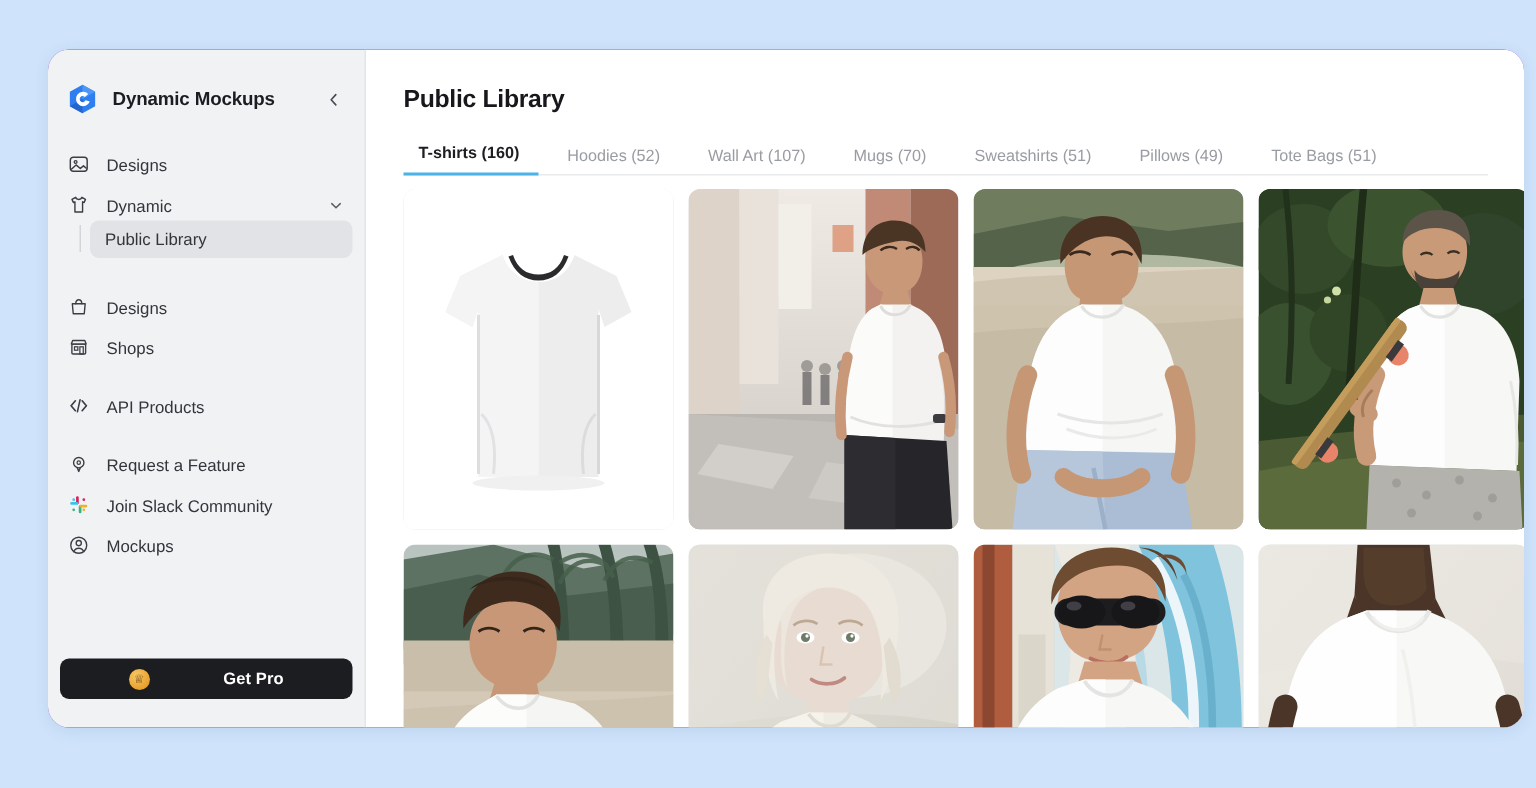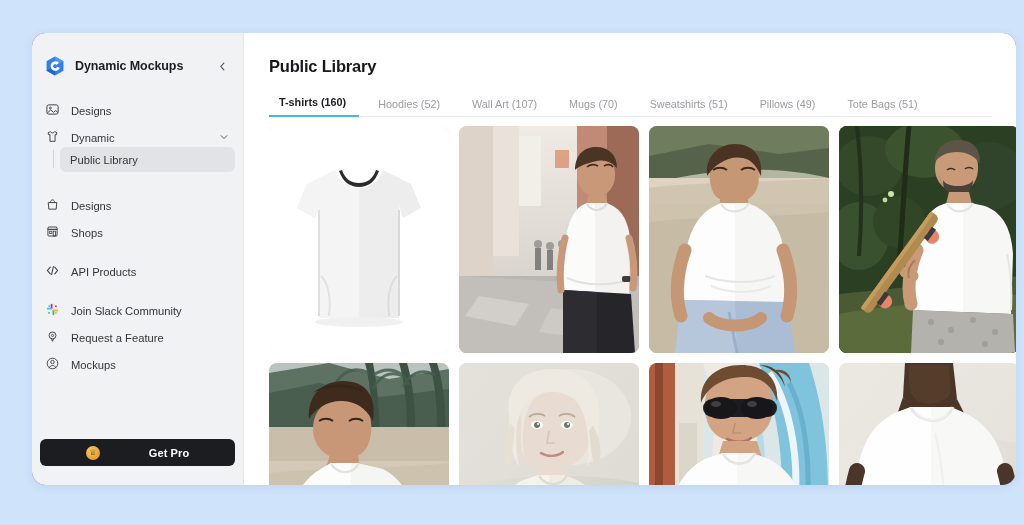--- a/index.html
+++ b/index.html
@@ -312,42 +312,42 @@
           </svg>
         </span>
         <span class="nav-label">API Products</span>
       </div>
 
       <div class="nav-gap"></div>
 
       <div class="nav-item">
         <span class="nav-icon">
           <svg viewBox="0 0 20 20" width="15" height="15">
+            <circle cx="10" cy="8.6" r="4.6" fill="none" stroke="#3c3e45" stroke-width="1.25"></circle>
+            <path d="M8.6 13 L10 16.4 L11.4 13" fill="none" stroke="#3c3e45" stroke-width="1.25" stroke-linejoin="round"></path>
+            <circle cx="10" cy="8.6" r="1.5" fill="none" stroke="#3c3e45" stroke-width="1.1"></circle>
+          </svg>
+        </span>
+        <span class="nav-label">Request a Feature</span>
+      </div>
+
+      <div class="nav-item">
+        <span class="nav-icon">
+          <svg viewBox="0 0 20 20" width="15" height="15">
             <rect x="7.6" y="2.4" width="2.4" height="7.2" rx="1.2" fill="#e01e5a"></rect>
             <rect x="2.4" y="7.6" width="7.2" height="2.4" rx="1.2" fill="#36c5f0"></rect>
             <rect x="10.0" y="10.4" width="2.4" height="7.2" rx="1.2" fill="#2eb67d"></rect>
             <rect x="10.4" y="10.0" width="7.2" height="2.4" rx="1.2" fill="#ecb22e"></rect>
             <rect x="4.3" y="4.3" width="2.4" height="2.4" rx="1.2" fill="#36c5f0"></rect>
             <rect x="13.3" y="13.3" width="2.4" height="2.4" rx="1.2" fill="#ecb22e"></rect>
             <rect x="13.3" y="4.3" width="2.4" height="2.4" rx="1.2" fill="#e01e5a"></rect>
             <rect x="4.3" y="13.3" width="2.4" height="2.4" rx="1.2" fill="#2eb67d"></rect>
           </svg>
         </span>
         <span class="nav-label">Join Slack Community</span>
-      </div>
-
-      <div class="nav-item">
-        <span class="nav-icon">
-          <svg viewBox="0 0 20 20" width="15" height="15">
-            <circle cx="10" cy="8.6" r="4.6" fill="none" stroke="#3c3e45" stroke-width="1.25"></circle>
-            <path d="M8.6 13 L10 16.4 L11.4 13" fill="none" stroke="#3c3e45" stroke-width="1.25" stroke-linejoin="round"></path>
-            <circle cx="10" cy="8.6" r="1.5" fill="none" stroke="#3c3e45" stroke-width="1.1"></circle>
-          </svg>
-        </span>
-        <span class="nav-label">Request a Feature</span>
       </div>
 
       <div class="nav-item">
         <span class="nav-icon">
           <svg viewBox="0 0 20 20" width="15" height="15">
             <circle cx="10" cy="10" r="7.1" fill="none" stroke="#3c3e45" stroke-width="1.25"></circle>
             <circle cx="10" cy="8.1" r="2.3" fill="none" stroke="#3c3e45" stroke-width="1.2"></circle>
             <path d="M5.5 15.8 C6.4 13.6 8 12.7 10 12.7 C12 12.7 13.6 13.6 14.5 15.8" fill="none" stroke="#3c3e45" stroke-width="1.2" stroke-linecap="round"></path>
           </svg>
         </span>

